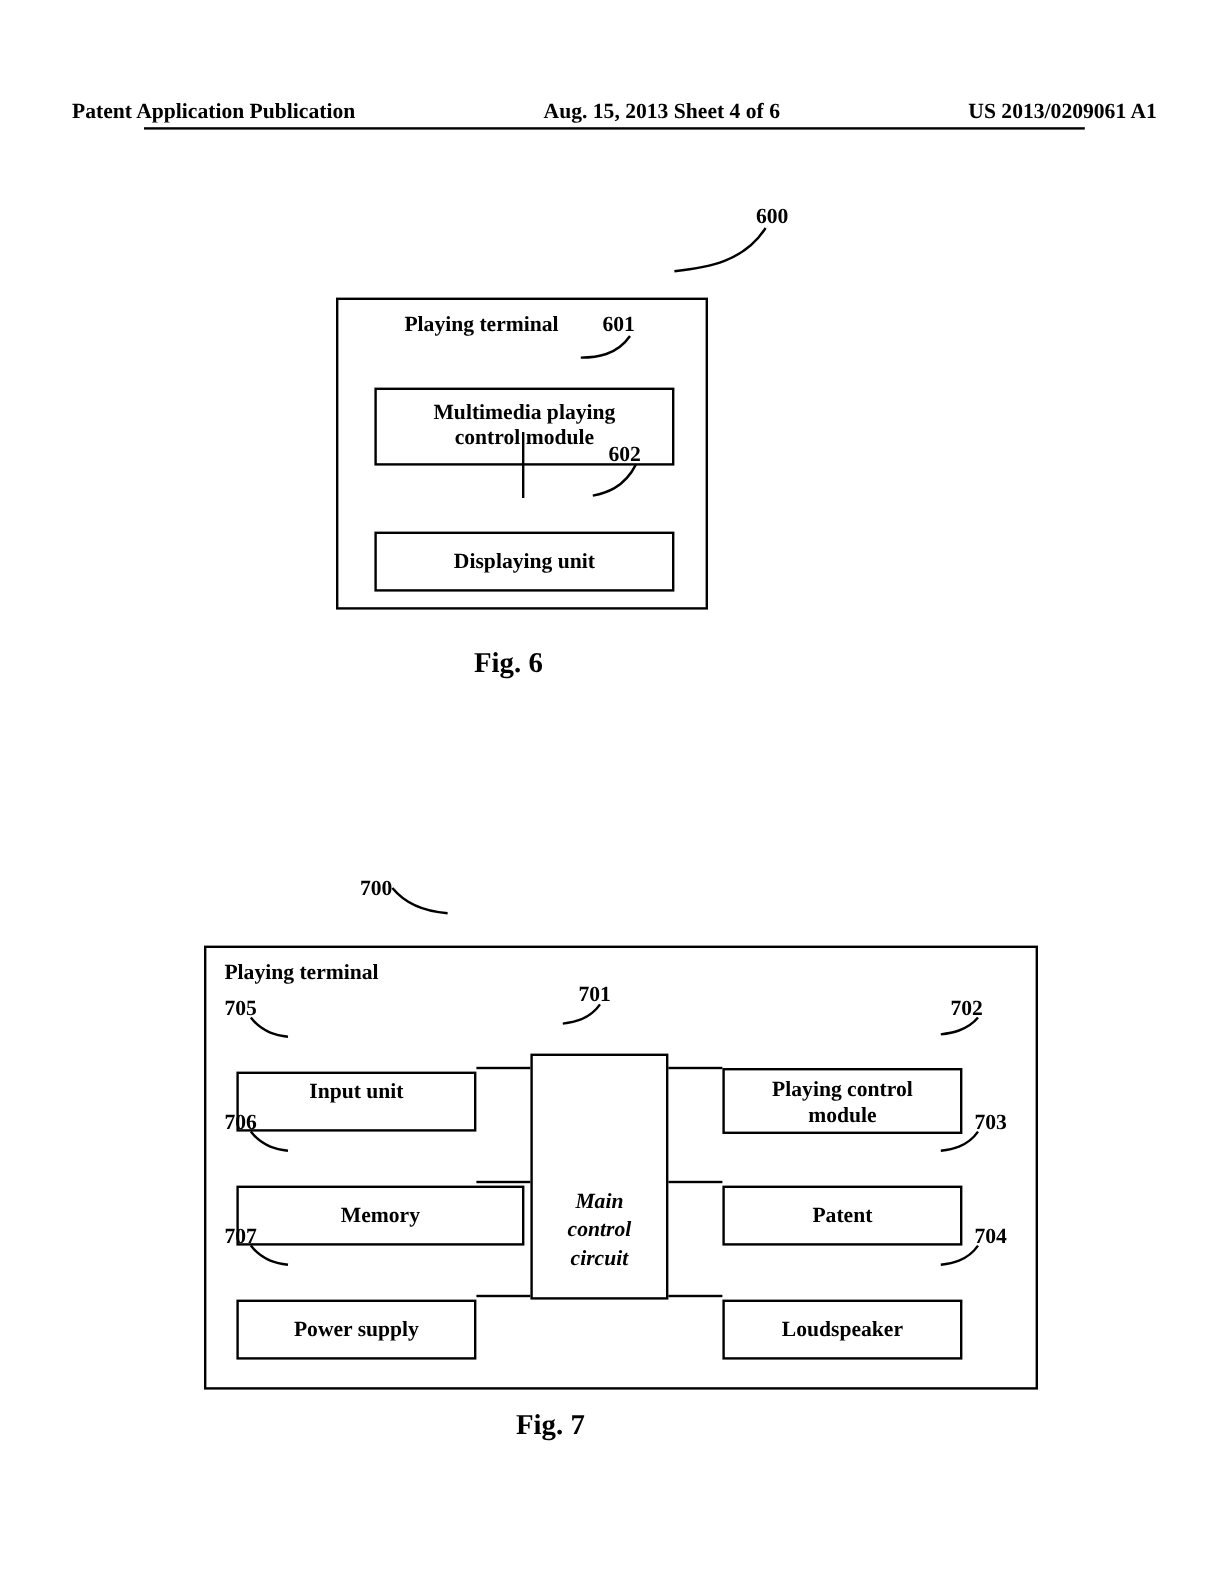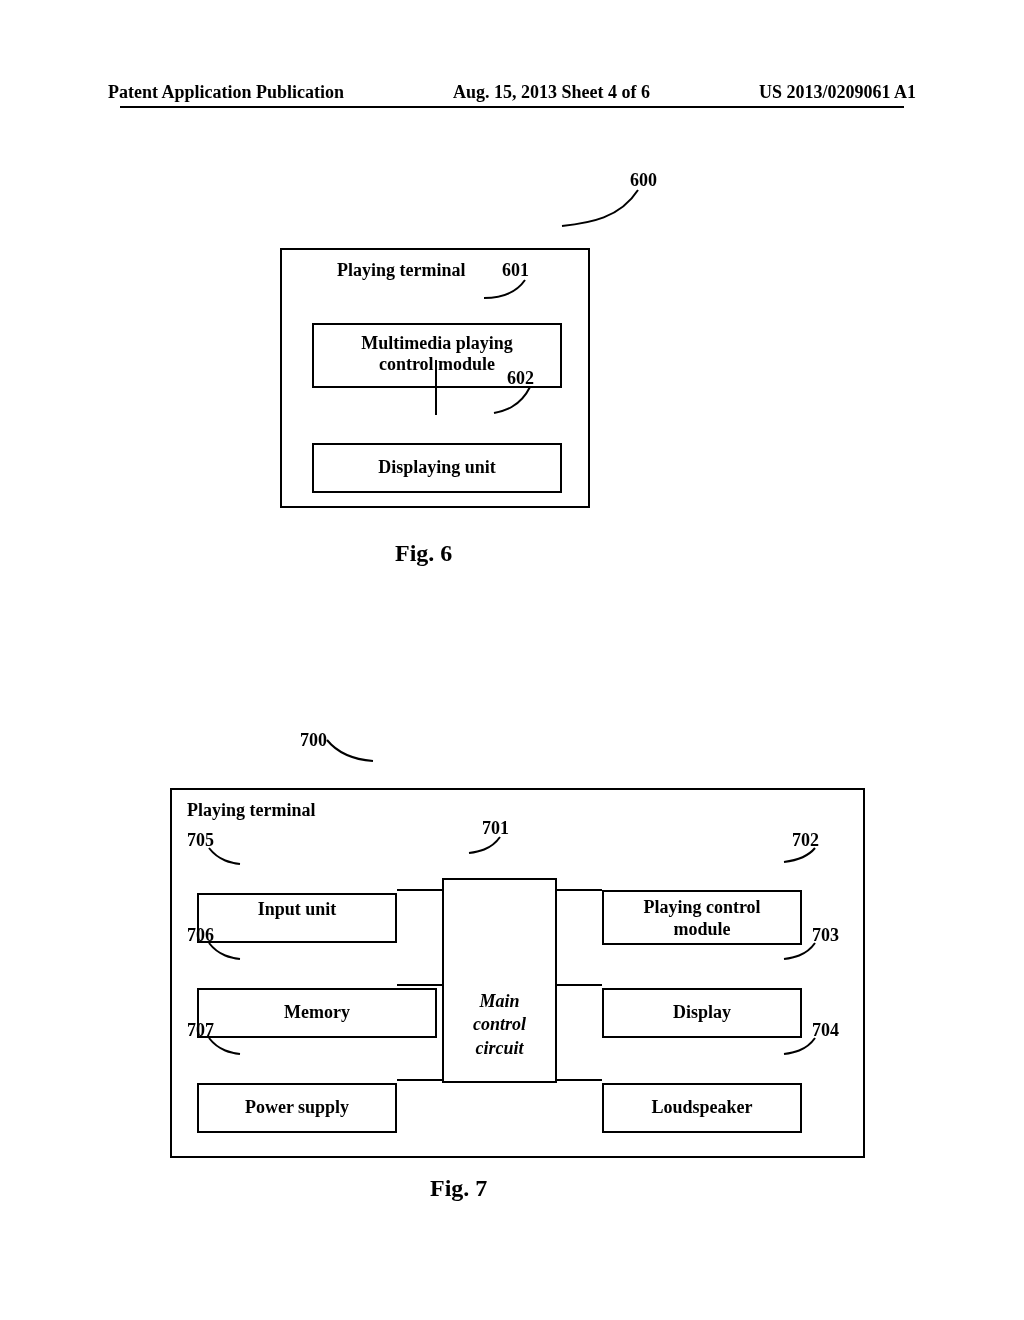--- a/index.html
+++ b/index.html
@@ -10,21 +10,21 @@
       font-family: "Times New Roman", serif;
       position: relative;
     }
     .header {
       position: absolute;
       top: 82px;
       left: 0;
       width: 100%;
       display: flex;
       justify-content: space-between;
-      padding: 0 108px;
+      padding: 0 60px;
       font-size: 18px;
       font-weight: bold;
     }
     .header-rule {
       position: absolute;
       top: 106px;
       left: 120px;
       right: 120px;
       height: 2px;
       background: #000;
@@ -160,21 +160,21 @@
       <div class="label center" style="position:static; display:block;">Playing control</div>
       <div class="label center" style="position:static; display:block;">module</div>
     </div>
     <div class="connector" style="top:99px; left:385px; width:45px; height:2px;"></div>
 
     <span class="label" style="top:135px; left:640px;">703</span>
     <svg class="leader" style="top:151px; left:610px; width:35px; height:20px;" viewBox="0 0 35 20">
       <path d="M33 2 C 24 15, 10 17, 2 18" stroke="#000" stroke-width="2" fill="none"></path>
     </svg>
     <div class="box" style="top:170px; left:430px; width:200px; height:50px; text-align:center; padding-top:12px;">
-      <span class="label center" style="position:static;">Display</span>
+      <span class="label center" style="position:static;">Patent</span>
     </div>
     <div class="connector" style="top:194px; left:385px; width:45px; height:2px;"></div>
 
     <span class="label" style="top:230px; left:640px;">704</span>
     <svg class="leader" style="top:246px; left:610px; width:35px; height:20px;" viewBox="0 0 35 20">
       <path d="M33 2 C 24 15, 10 17, 2 18" stroke="#000" stroke-width="2" fill="none"></path>
     </svg>
     <div class="box" style="top:265px; left:430px; width:200px; height:50px; text-align:center; padding-top:12px;">
       <span class="label center" style="position:static;">Loudspeaker</span>
     </div>

